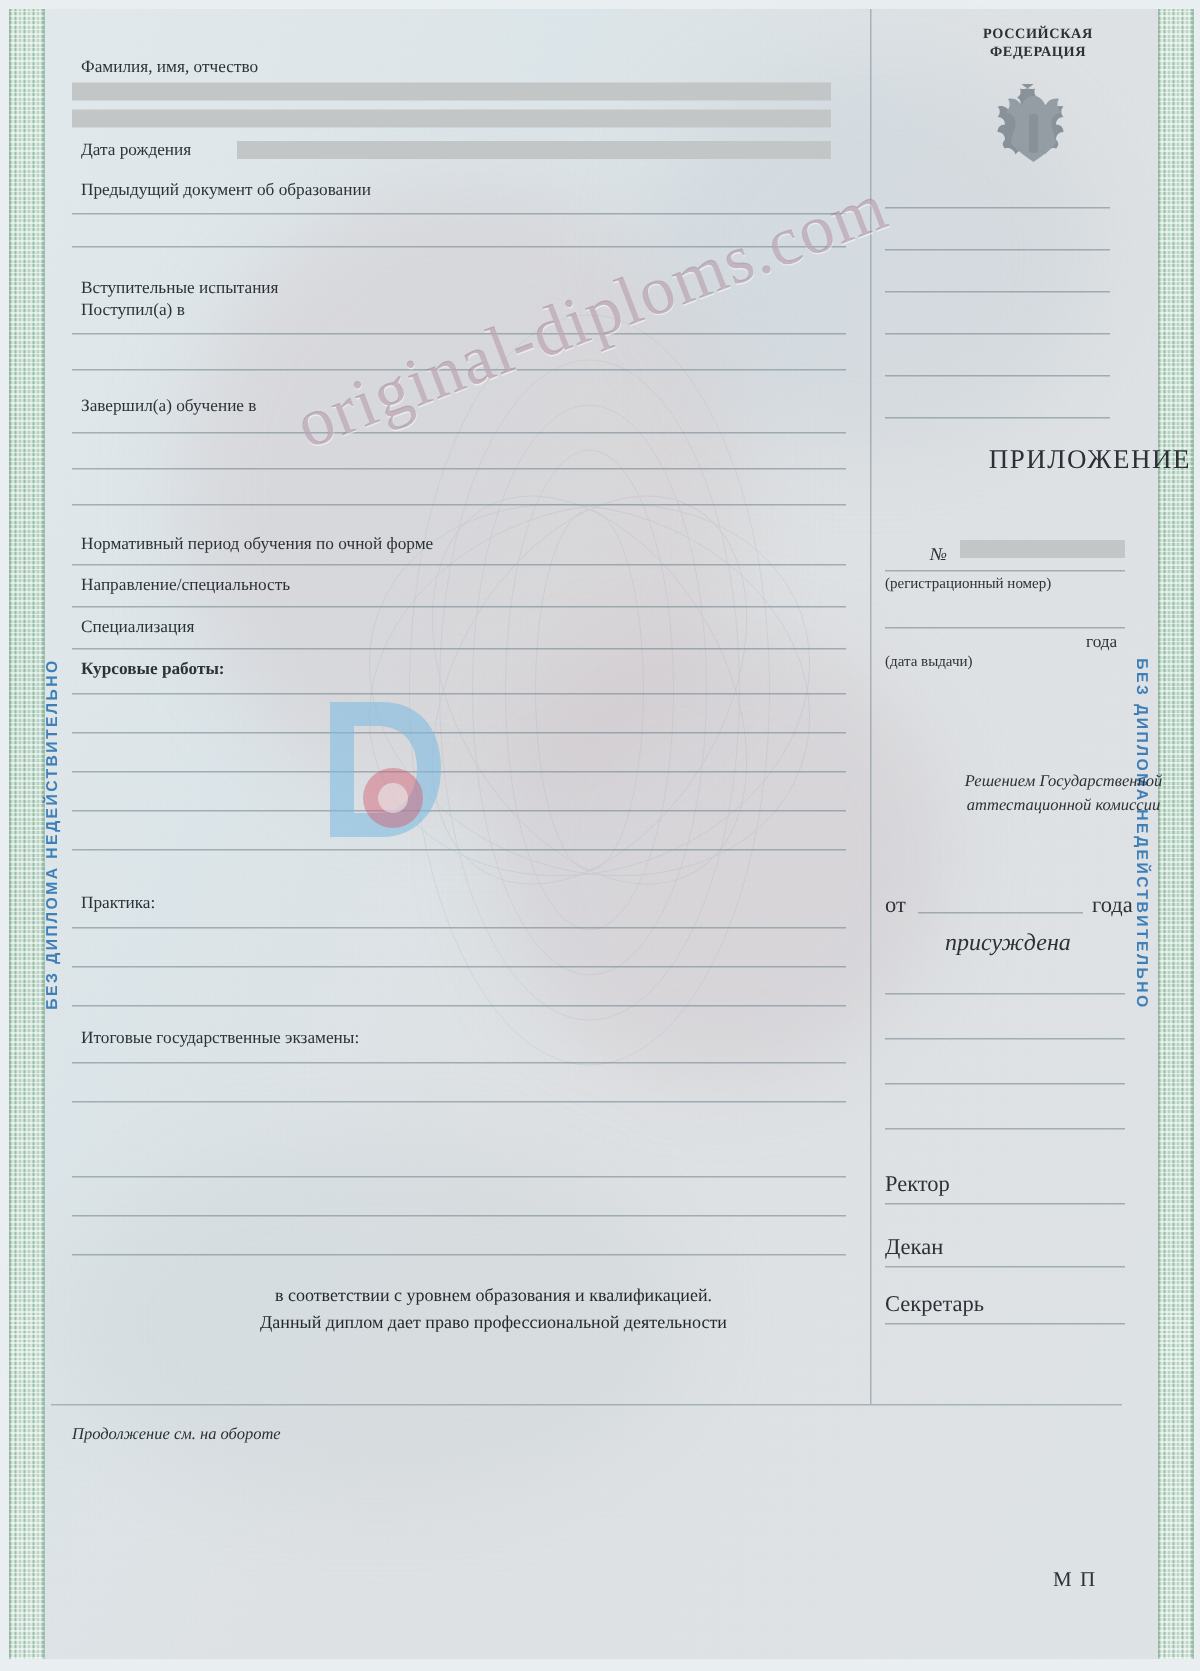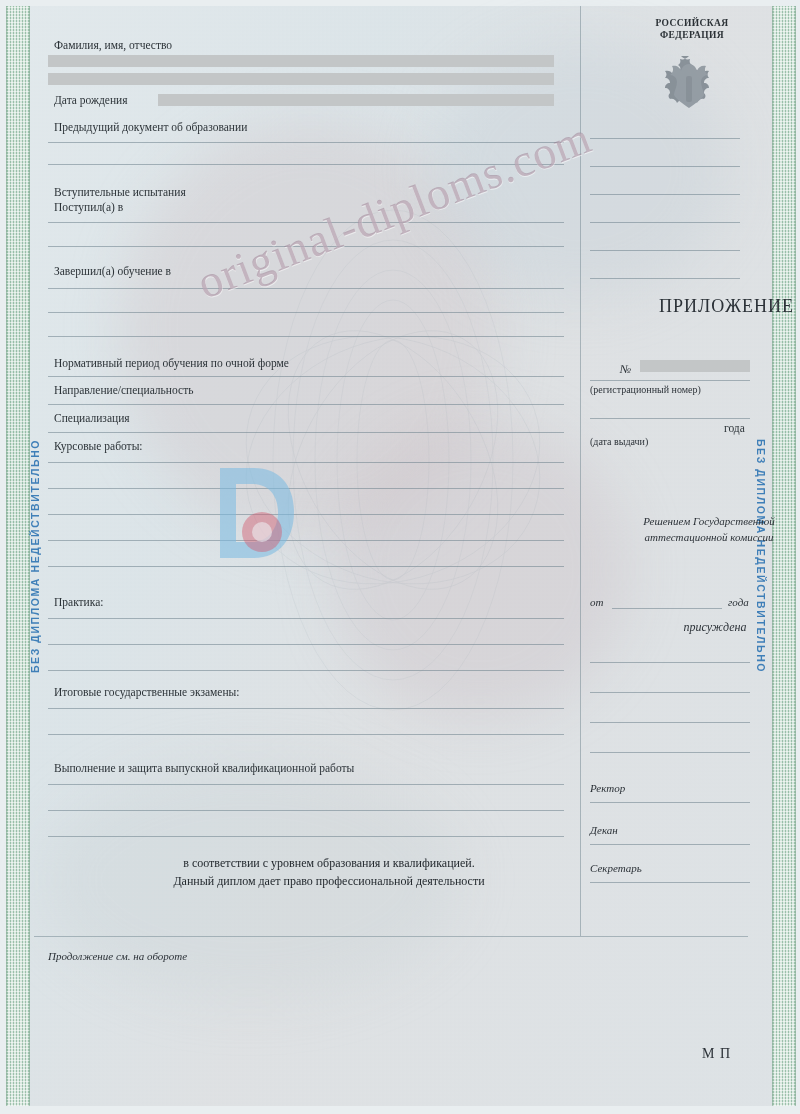--- a/index.html
+++ b/index.html
@@ -120,26 +120,26 @@
     position:absolute;font-size:10px;color:#2d3339;font-family:"Liberation Serif",serif;
     text-align:left;
   }
 
   .decision{
     position:absolute;left:600px;top:508px;width:150px;text-align:center;
     font-style:italic;font-size:11px;color:#2b3137;line-height:1.45;
   }
 
   .rightlbl{
-    position:absolute;font-size:11px;color:#2b3137;font-style:italic;
+    position:absolute;font-size:15px;color:#2b3137;
   }
 
   .awarded{
-    position:absolute;left:596px;top:614px;width:170px;text-align:center;
-    font-size:12px;color:#2b3137;font-style:italic;
+    position:absolute;left:596px;top:614px;width:170px;
+    font-size:16px;color:#2b3137;font-style:italic;
   }
 
   .mp{
     position:absolute;left:668px;top:1040px;font-size:14px;color:#2b3137;letter-spacing:1px;
   }
 
   
   .statement{
     position:absolute;left:60px;top:848px;width:470px;
     font-size:12px;color:#23292e;line-height:1.5;text-align:center;
@@ -290,37 +290,36 @@
 
     <div class="lbl" style="left:20px;top:351px;">Нормативный период обучения по очной форме</div>
     <div class="rule" style="left:14px;top:370px;width:516px;"></div>
 
     <div class="lbl" style="left:20px;top:378px;">Направление/специальность</div>
     <div class="rule" style="left:14px;top:398px;width:516px;"></div>
 
     <div class="lbl" style="left:20px;top:406px;">Специализация</div>
     <div class="rule" style="left:14px;top:426px;width:516px;"></div>
 
-    <div class="lbl" style="left:20px;top:434px;">Курсовые работы:</div>
+    <div class="lbl" style="left:20px;top:434px;font-weight:bold;">Курсовые работы:</div>
     <div class="rule" style="left:14px;top:456px;width:516px;"></div>
     <div class="rule" style="left:14px;top:482px;width:516px;"></div>
     <div class="rule" style="left:14px;top:508px;width:516px;"></div>
     <div class="rule" style="left:14px;top:534px;width:516px;"></div>
     <div class="rule" style="left:14px;top:560px;width:516px;"></div>
 
     <div class="lbl" style="left:20px;top:590px;">Практика:</div>
     <div class="rule" style="left:14px;top:612px;width:516px;"></div>
     <div class="rule" style="left:14px;top:638px;width:516px;"></div>
     <div class="rule" style="left:14px;top:664px;width:516px;"></div>
 
     <div class="lbl" style="left:20px;top:680px;">Итоговые государственные экзамены:</div>
     <div class="rule" style="left:14px;top:702px;width:516px;"></div>
     <div class="rule" style="left:14px;top:728px;width:516px;"></div>
 
-    <div class="lbl" style="left:20px;top:756px;">Выполнение и защита выпускной квалификационной работы</div>
     <div class="rule" style="left:14px;top:778px;width:516px;"></div>
     <div class="rule" style="left:14px;top:804px;width:516px;"></div>
     <div class="rule" style="left:14px;top:830px;width:516px;"></div>
 
     <div class="statement">
       <div>в соответствии с уровнем образования и квалификацией.</div>
       <div>Данный диплом дает право профессиональной деятельности</div>
     </div>
 
     <div class="cont">Продолжение см. на обороте</div>

